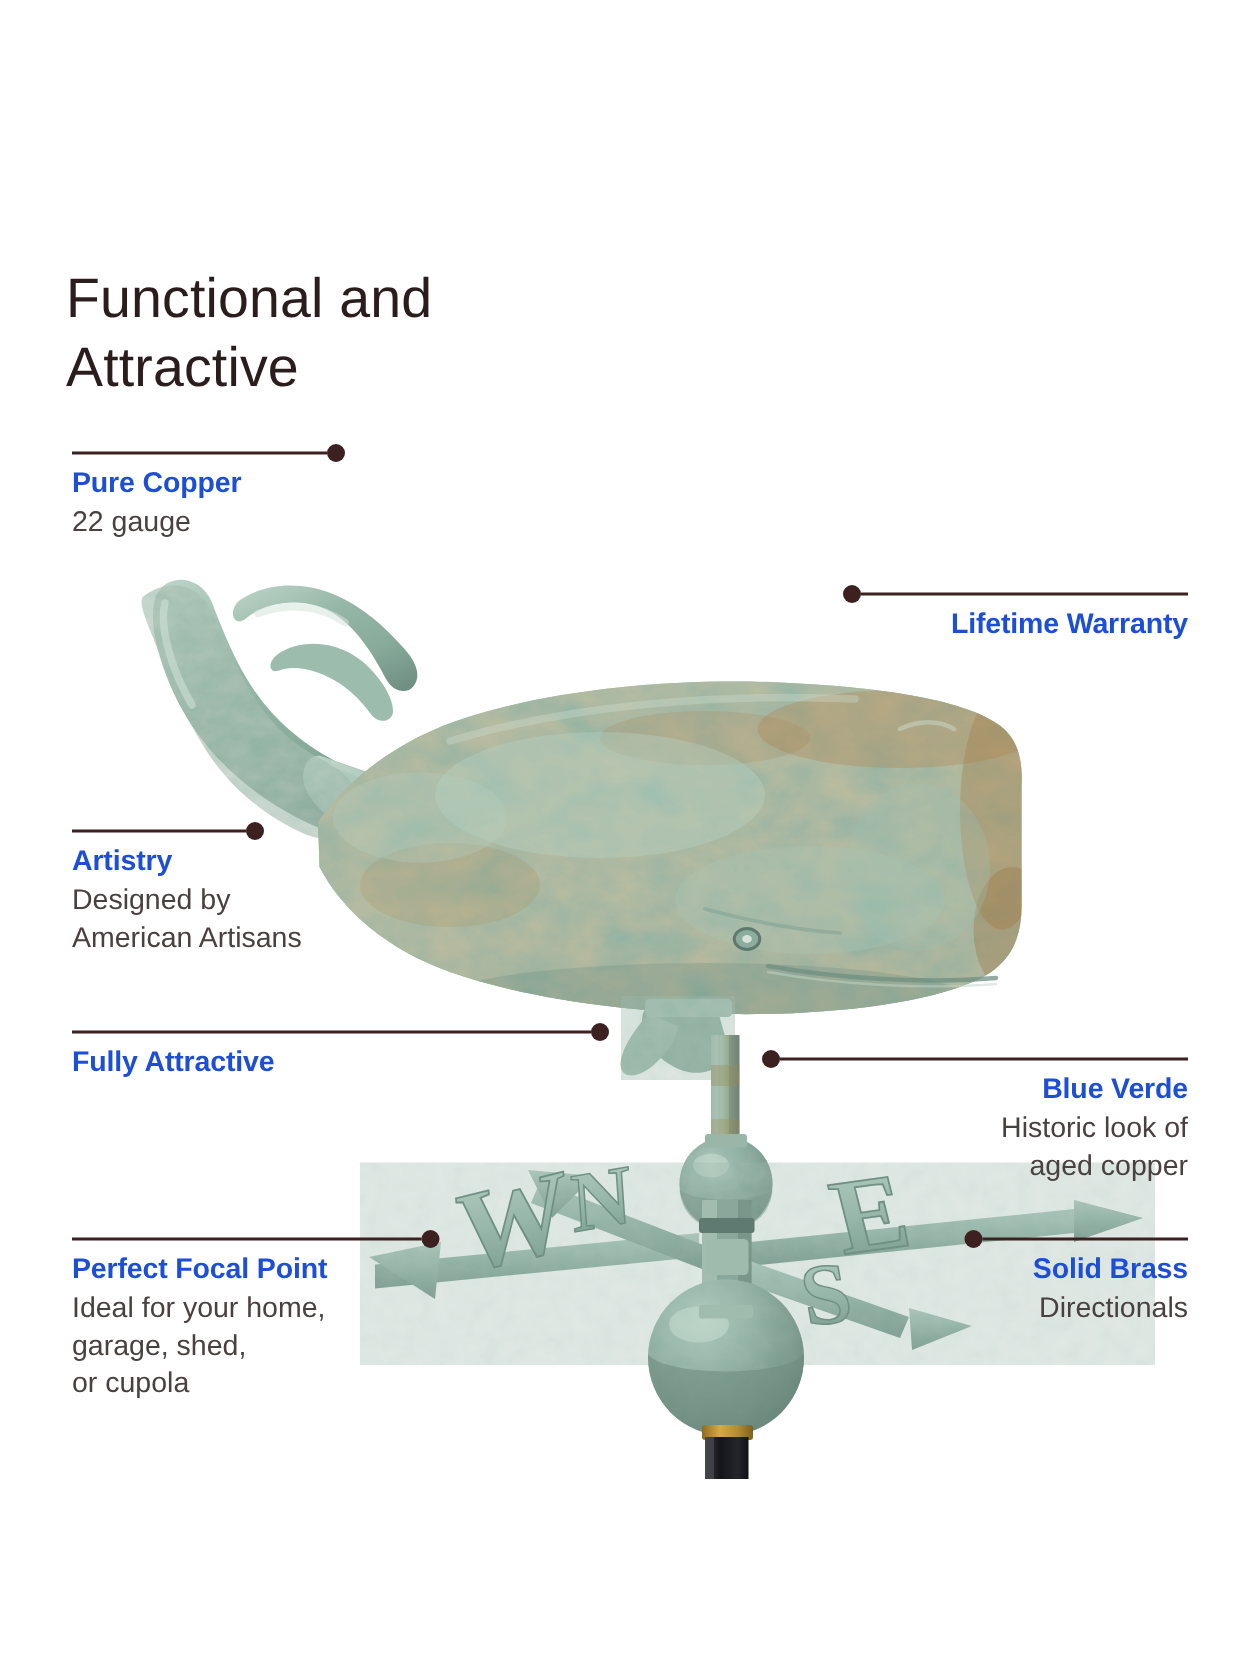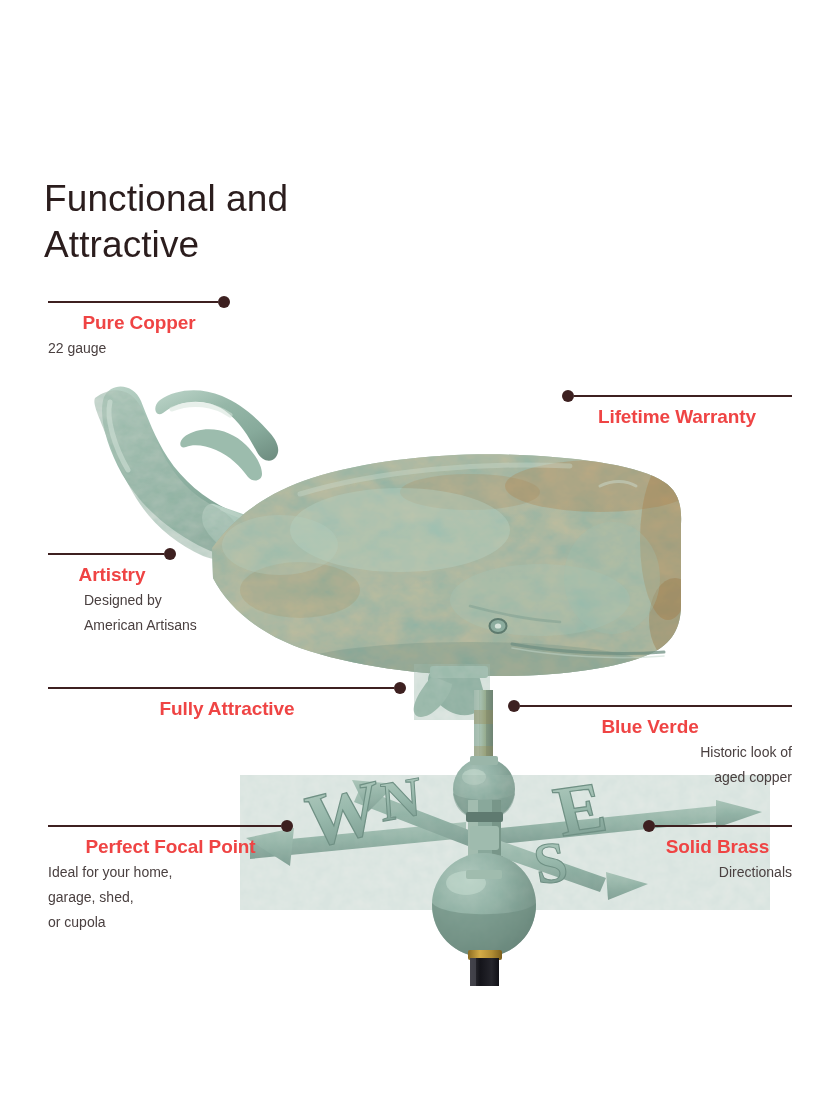--- a/index.html
+++ b/index.html
@@ -54,28 +54,27 @@
     position: absolute;
     top: 0px;
     width: 12px;
     height: 12px;
     border-radius: 50%;
     background: #3d2020;
   }
   .callout .c-head {
     font-size: 19px;
     font-weight: bold;
-    color: #ef4444;
+    color: #1d4ed8;
     line-height: 26px;
     letter-spacing: -0.1px;
     margin-top: 2px;
-    text-align: center;
   }
   .callout .c-body {
-    font-size: 14px;
+    font-size: 19px;
     font-weight: 300;
     color: #4a4040;
     line-height: 25px;
     letter-spacing: 0px;
     white-space: pre-line;
   }
   .callout.left { text-align: left; }
   .callout.right { text-align: right; }
   .callout.left .rule .line { left: 0; right: 12px; }
   .callout.left .rule .dot { right: 0; }
@@ -368,21 +367,21 @@
     </div>
     <div class="c-head">Lifetime Warranty</div>
   </div>
 
   <div class="callout left" style="left:48px; top:548px; width:128px;">
     <div class="rule">
       <span class="line"></span>
       <span class="dot"></span>
     </div>
     <div class="c-head">Artistry</div>
-    <div class="c-body" style="width:230px;margin-left:36px;">Designed by
+    <div class="c-body" style="width:230px;">Designed by
 American Artisans</div>
   </div>
 
   <div class="callout left" style="left:48px; top:682px; width:358px;">
     <div class="rule">
       <span class="line"></span>
       <span class="dot"></span>
     </div>
     <div class="c-head">Fully Attractive</div>
   </div>

